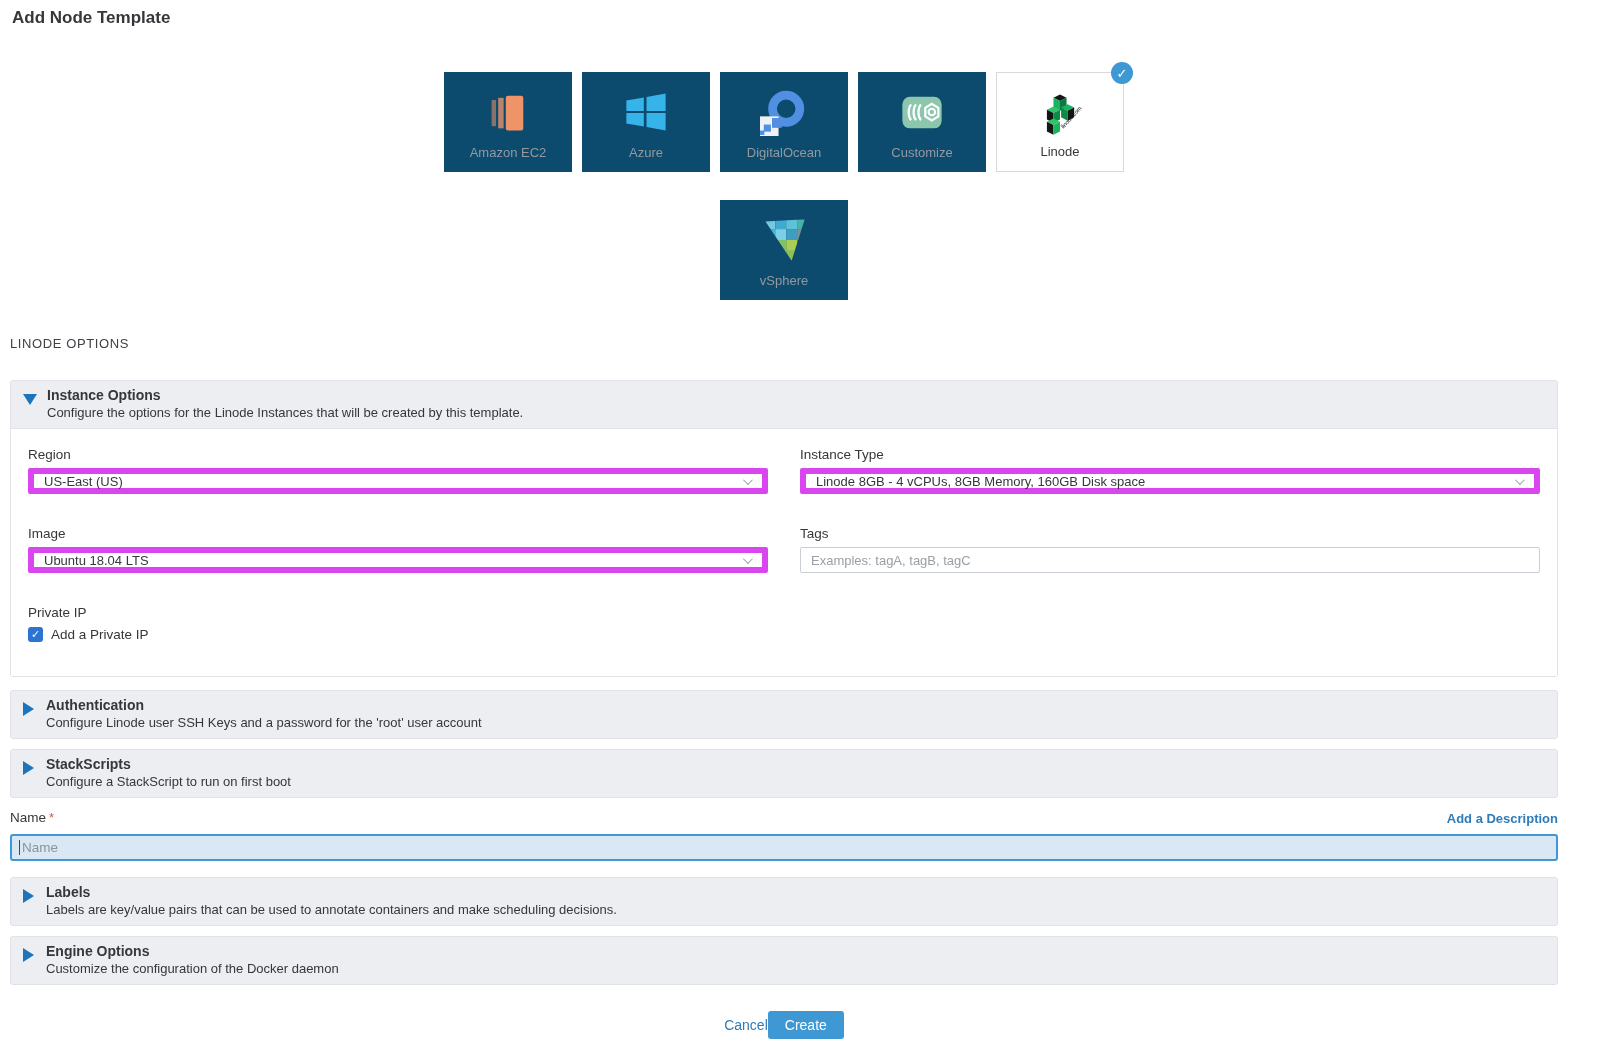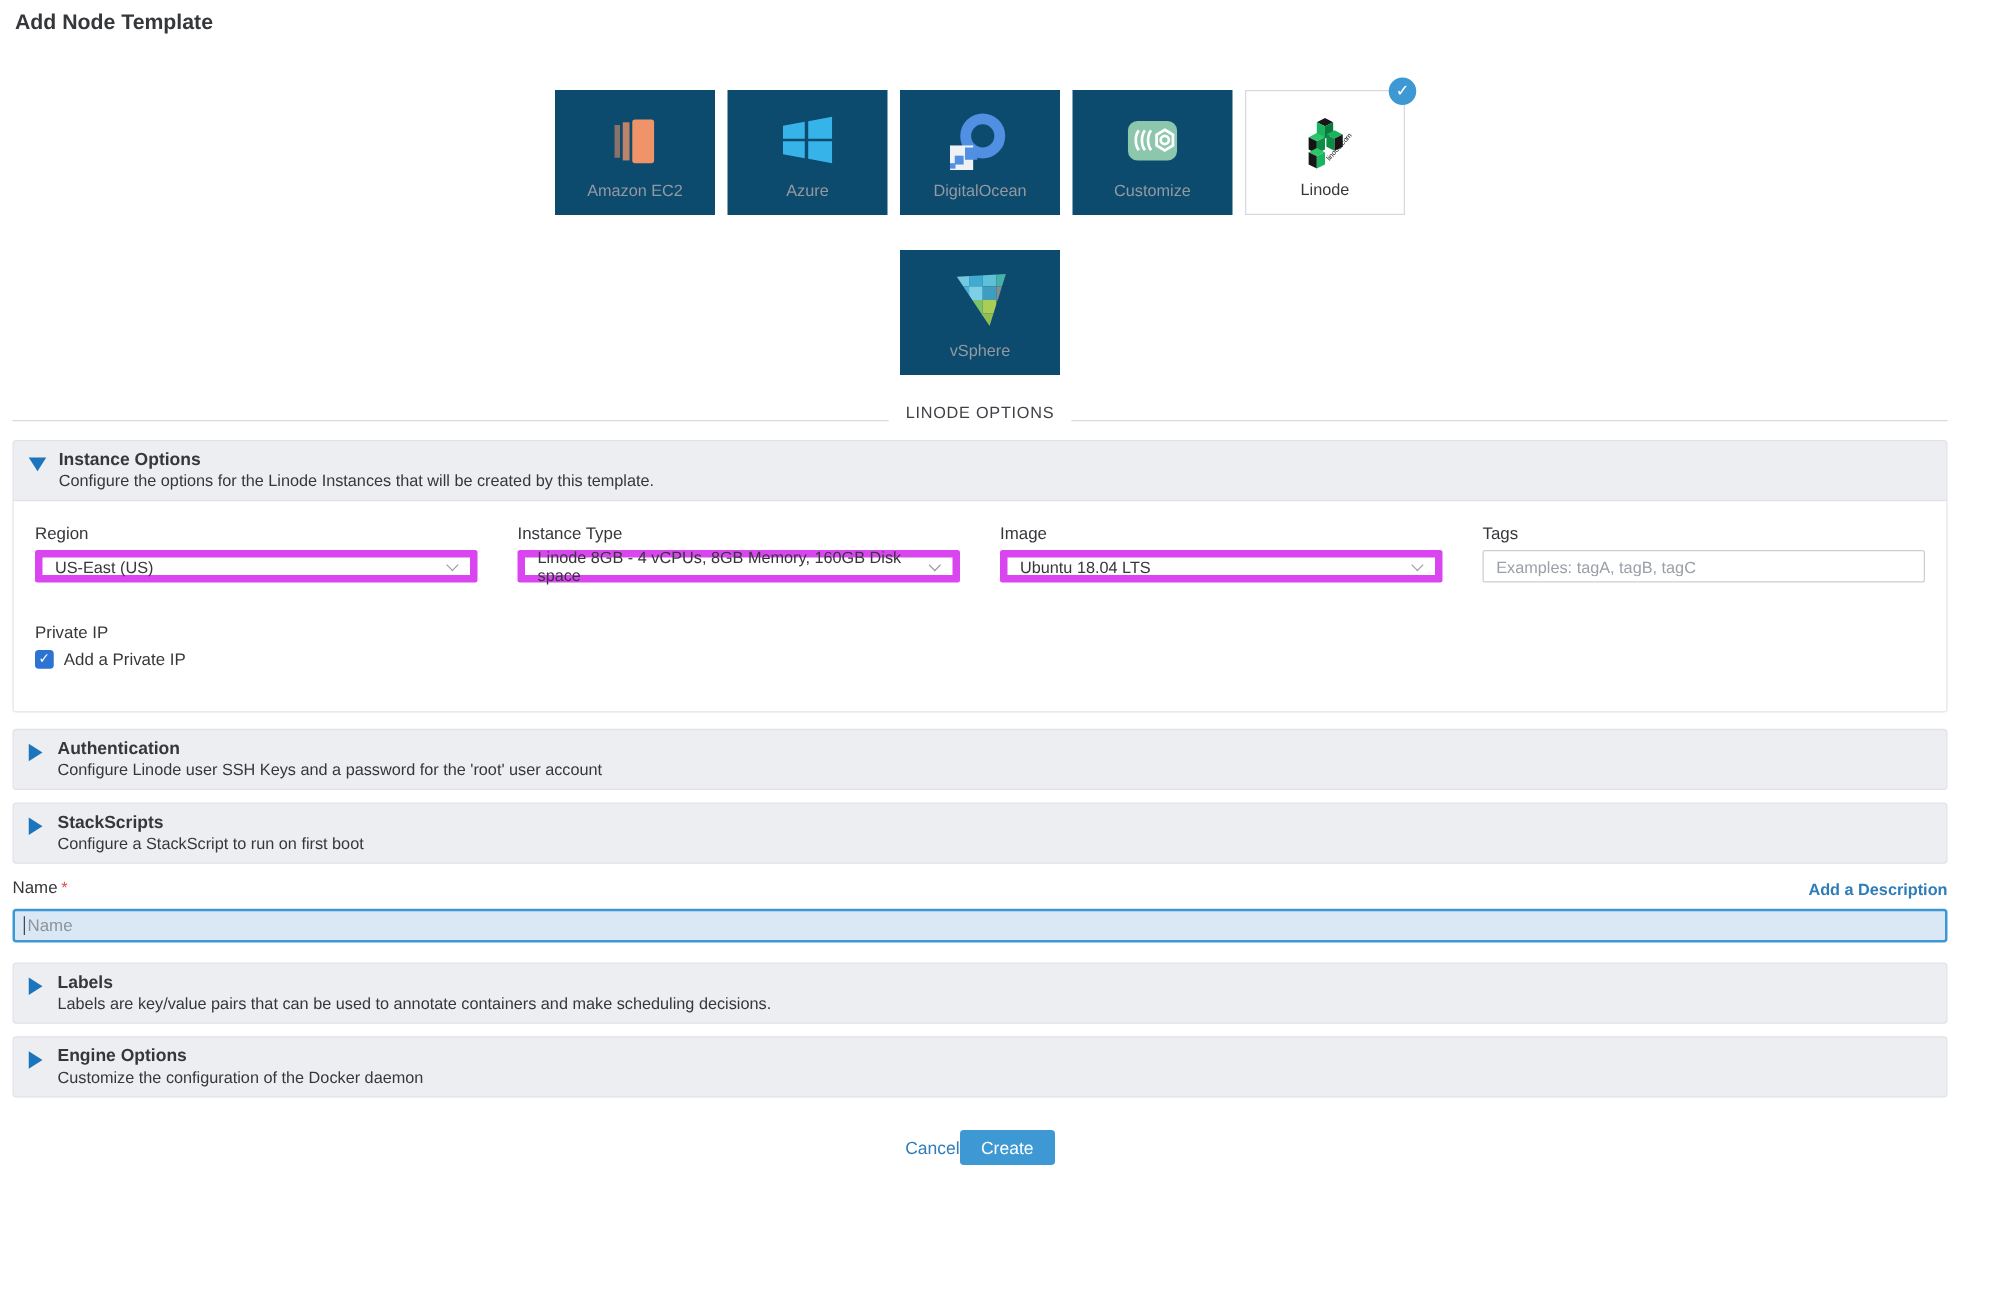--- a/index.html
+++ b/index.html
@@ -20,37 +20,37 @@
     display:flex;flex-direction:column;align-items:center;justify-content:flex-end;padding-bottom:12px;}
   .card .card-icon{position:absolute;top:16px;left:50%;transform:translateX(-50%);width:48px;height:48px;}
   .card .card-label{font-size:13px;color:#9599a0;}
   .card.selected{background:#fff;border:1px solid #d6dade;}
   .card.selected .card-label{color:#35373a;}
   .check-badge{position:absolute;top:-11px;right:-10px;width:22px;height:22px;border-radius:50%;
     background:var(--accent,#3d98d3);color:#fff;font-size:13px;font-weight:bold;
     display:flex;align-items:center;justify-content:center;}
 
   
-  .divider{display:flex;align-items:flex-end;gap:14px;margin:22px 0 15px 0;}
+  .divider{display:flex;align-items:flex-start;gap:14px;margin:22px 0 15px 0;flex-direction:column;}
   .divider .line{flex:1;height:1px;background:#d8dade;}
   .divider .divider-text{font-size:13px;color:#3e4146;letter-spacing:.6px;white-space:nowrap;}
 
   
   .accordion{background:#eceef1;border:1px solid #e0e2e8;border-radius:3px;}
   .acc-header{display:flex;align-items:flex-start;padding:5px 12px 6px 12px;cursor:pointer;}
   .tri-down{width:0;height:0;border-left:7px solid transparent;border-right:7px solid transparent;
     border-top:11px solid var(--triangle-blue,#1c75bc);margin:8px 10px 0 0;}
   .tri-right{width:0;height:0;border-top:7px solid transparent;border-bottom:7px solid transparent;
     border-left:11px solid var(--triangle-blue,#1c75bc);margin:6px 12px 0 0;}
   .acc-title{font-size:14px;font-weight:600;line-height:18px;color:#35373a;}
   .acc-sub{font-size:13px;line-height:18px;color:#35373a;}
   .collapsed-row{margin-bottom:10px;}
 
   .section-body{background:#fff;border-top:1px solid #e0e2e8;padding:18px 17px 34px 17px;}
-  .field-grid{display:grid;grid-template-columns:1fr 1fr 1fr 1fr;column-gap:24px;row-gap:22px;gap:32px;}
+  .field-grid{display:grid;grid-template-columns:1fr 1fr;column-gap:24px;row-gap:22px;gap:32px;}
   .field-label{display:block;font-size:13.5px;color:#35373a;margin-bottom:6px;}
   .select{height:26px;border:6px solid #d946ef;border-radius:2px;background:#fff;display:flex;
     align-items:center;justify-content:space-between;padding:0 12px 0 10px;cursor:pointer;}
   .select-value{font-size:13px;color:#35373a;}
   .chevron{width:7px;height:7px;border-right:1.4px solid #9aa0a8;border-bottom:1.4px solid #9aa0a8;
     transform:rotate(45deg) translateY(-2px);}
   .text-input{width:100%;height:26px;border:1px solid #ccced6;border-radius:2px;background:#fff;
     font-size:13px;color:#35373a;padding:0 10px;font-family:inherit;outline:none;}
   .text-input::placeholder{color:#9aa0a8;}
   .checkbox-row{display:flex;align-items:center;margin-top:7px;}

